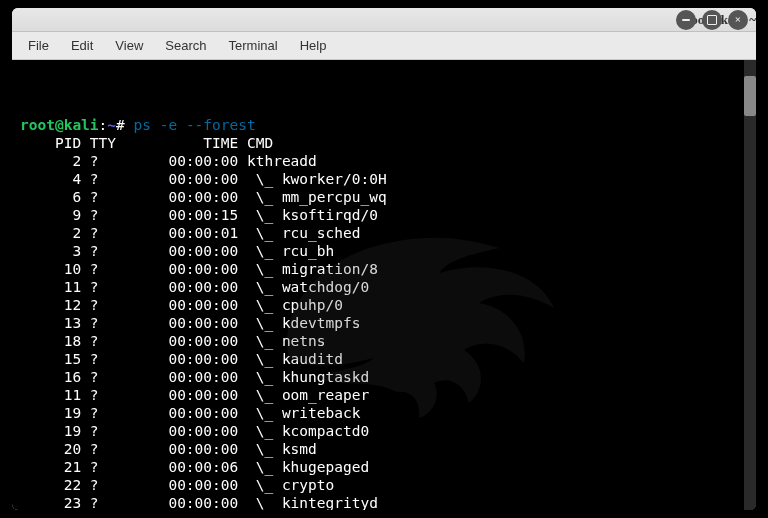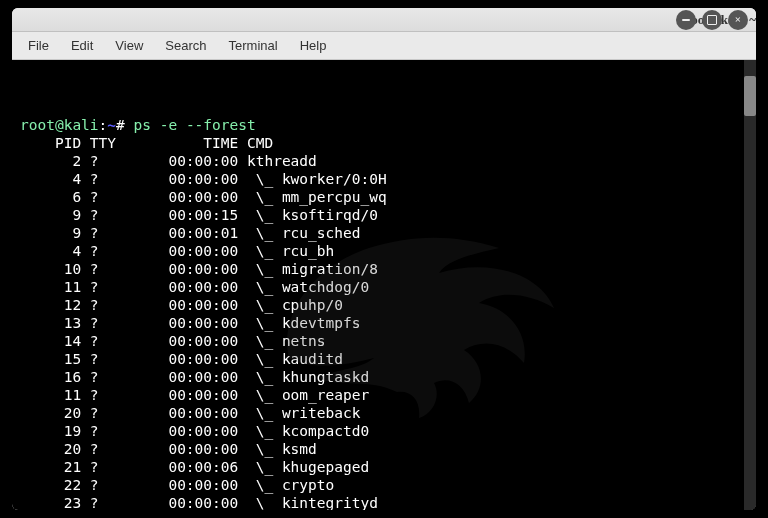--- a/index.html
+++ b/index.html
@@ -80,23 +80,23 @@
       background: #000;
       color: #fff;
       font-family: "DejaVu Sans Mono", "Liberation Mono", monospace;
       font-size: 14.5px;
       line-height: 18px;
       padding: 2px 8px 4px 8px;
       white-space: pre;
       position: relative;
       overflow: hidden;
     }
-    .prompt-user { color: #86efac; font-weight: normal; }
+    .prompt-user { color: #22c55e; font-weight: bold; }
     .prompt-dir { color: #5c5cff; font-weight: bold; }
-    .prompt-cmd { color: #86efac; }
+    .prompt-cmd { color: #0369a1; }
     .header-line { color: #fff; }
     .bg-dragon {
       position: absolute;
       top: 55%;
       left: 52%;
       transform: translate(-50%, -50%);
       opacity: 0.20;
       pointer-events: none;
     }
     .scrollbar {
@@ -139,31 +139,31 @@
   <div class="terminal">
     <svg class="bg-dragon" width="340" height="260" viewBox="0 0 340 260">
       <path fill="#3d3d3d" d="M60,180 C50,140 80,90 140,70 C180,58 220,55 270,70 C250,75 220,80 210,95 C260,80 310,95 325,130 C300,115 270,112 250,125 C280,130 300,155 295,185 C278,165 255,160 235,172 C255,185 258,210 240,225 C235,205 220,198 205,205 C212,218 205,235 190,240 C192,222 182,212 168,214 C140,200 110,210 90,200 C110,190 130,192 145,180 C115,188 80,192 60,180 Z"></path>
     </svg>
     <div id="term-content"><span class="prompt-user">root@kali</span><span style="color:#fff">:</span><span class="prompt-dir">~</span><span style="color:#fff">#</span><span class="prompt-cmd"> ps -e --forest</span>
 <span class="header-line">    PID TTY          TIME CMD</span>
 <span>      2 ?        00:00:00 kthreadd</span>
 <span>      4 ?        00:00:00  \_ kworker/0:0H</span>
 <span>      6 ?        00:00:00  \_ mm_percpu_wq</span>
 <span>      9 ?        00:00:15  \_ ksoftirqd/0</span>
-<span>      9 ?        00:00:01  \_ rcu_sched</span>
-<span>      4 ?        00:00:00  \_ rcu_bh</span>
+<span>      2 ?        00:00:01  \_ rcu_sched</span>
+<span>      3 ?        00:00:00  \_ rcu_bh</span>
 <span>     10 ?        00:00:00  \_ migration/8</span>
 <span>     11 ?        00:00:00  \_ watchdog/0</span>
 <span>     12 ?        00:00:00  \_ cpuhp/0</span>
 <span>     13 ?        00:00:00  \_ kdevtmpfs</span>
-<span>     14 ?        00:00:00  \_ netns</span>
+<span>     18 ?        00:00:00  \_ netns</span>
 <span>     15 ?        00:00:00  \_ kauditd</span>
 <span>     16 ?        00:00:00  \_ khungtaskd</span>
 <span>     11 ?        00:00:00  \_ oom_reaper</span>
-<span>     20 ?        00:00:00  \_ writeback</span>
+<span>     19 ?        00:00:00  \_ writeback</span>
 <span>     19 ?        00:00:00  \_ kcompactd0</span>
 <span>     20 ?        00:00:00  \_ ksmd</span>
 <span>     21 ?        00:00:06  \_ khugepaged</span>
 <span>     22 ?        00:00:00  \_ crypto</span>
 <span>     23 ?        00:00:00  \_ kintegrityd</span>
 
 
 </div>
     <div class="scrollbar">
       <div class="scrollbar-thumb"></div>

